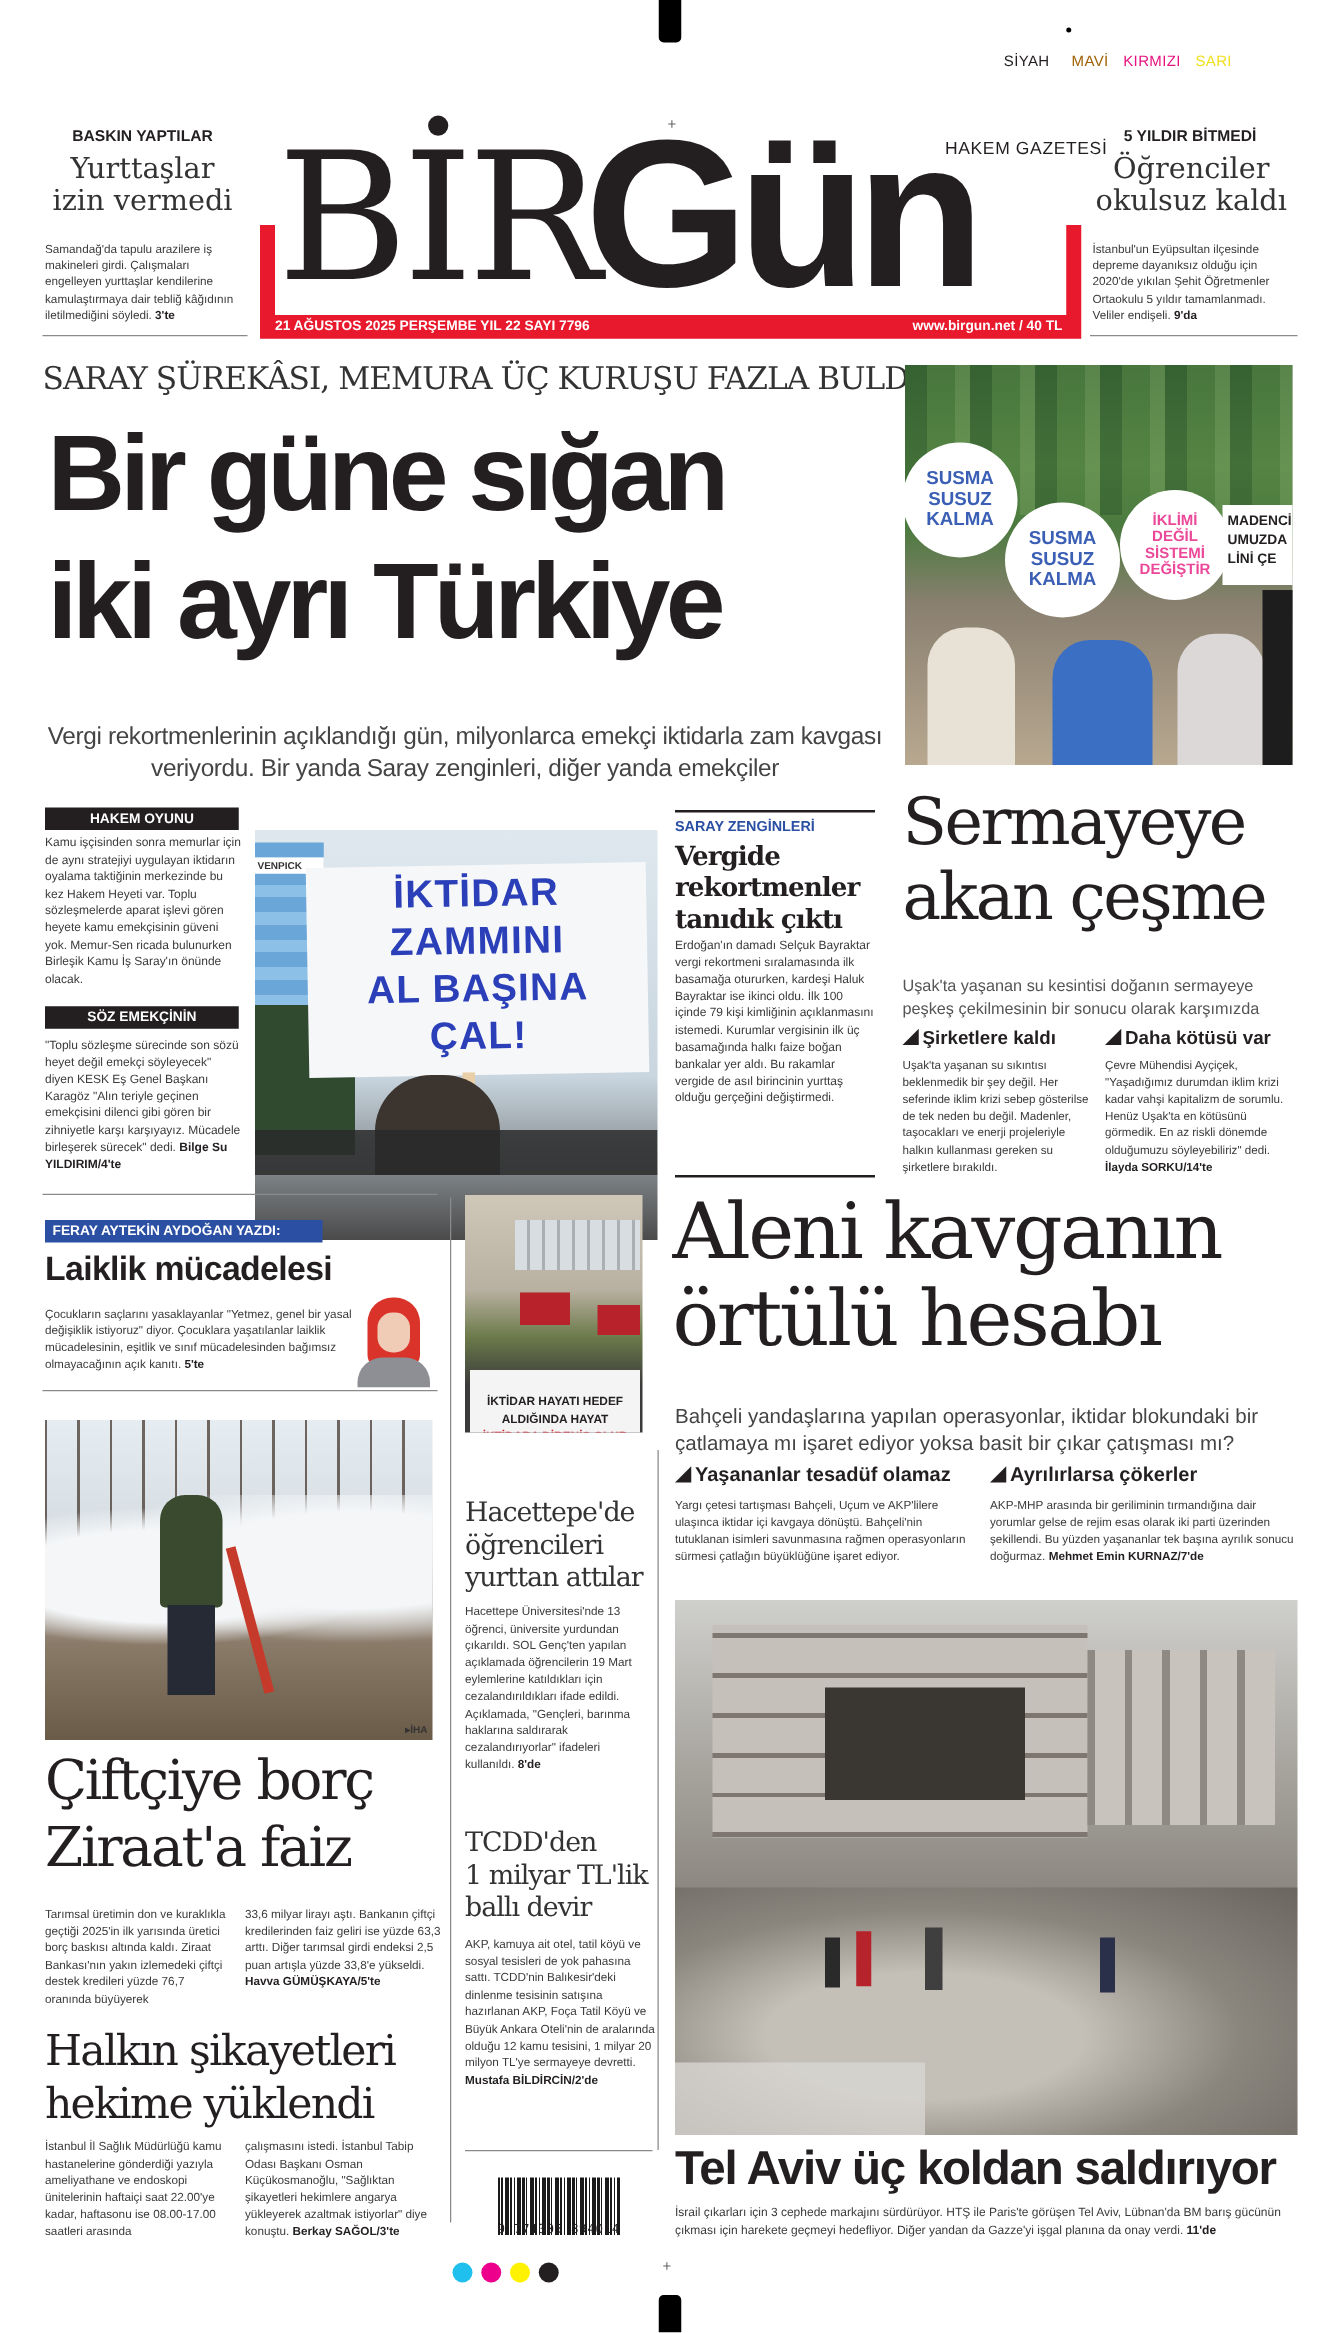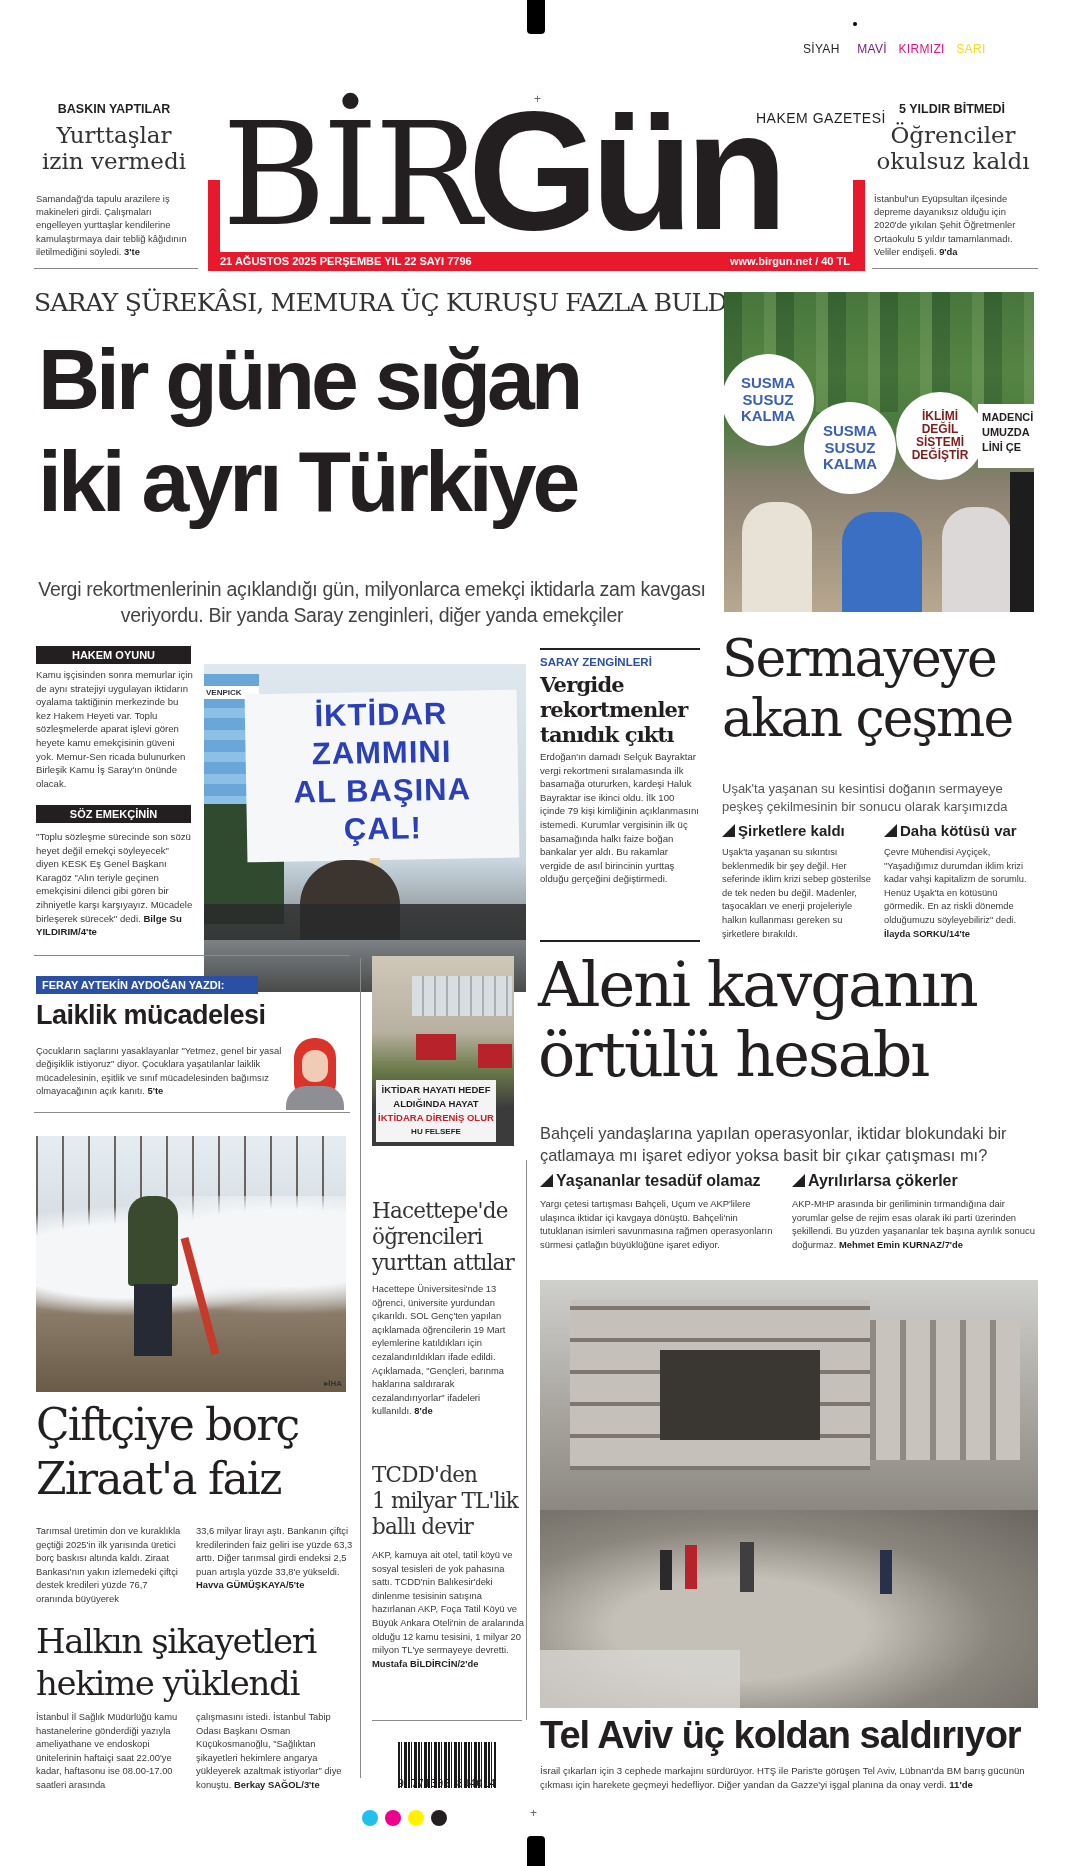--- a/index.html
+++ b/index.html
@@ -32,21 +32,21 @@
 
   .sign { position: absolute; border-radius: 50%; background: #fff; display: flex; align-items: center; justify-content: center; text-align: center; font-weight: bold; line-height: 1.1; }
 </style>
 </head>
 <body>
 
 <div class="regbar" style="left:527px; top:0;"></div>
 <div class="abs" style="left:853px; top:22px; width:4px; height:4px; border-radius:50%; background:#000;"></div>
 <div class="abs cond" style="left:803px; top:42px; font-size:12px; letter-spacing:0.3px;">
   <span style="color:#231f20; margin-right:14px;">SİYAH</span>
-  <span style="color:#701a75; margin-right:8px;">MAVİ</span>
+  <span style="color:#a16207; margin-right:8px;">MAVİ</span>
   <span style="color:#e6127f; margin-right:8px;">KIRMIZI</span>
   <span style="color:#f0e020;">SARI</span>
 </div>
 <div class="abs" style="left:534px; top:92px; font-size:12px; color:#666;">+</div>
 
 <div class="abs sans" style="left:34px; top:102px; width:160px; text-align:center; font-weight:900; font-size:12.5px;">BASKIN YAPTILAR</div>
 <div class="abs serif" style="left:30px; top:122px; width:168px; text-align:center; font-size:23px; line-height:26px; color:#333; font-weight:300;">
   <div>Yurttaşlar</div>
   <div>izin vermedi</div>
 </div>
@@ -91,21 +91,21 @@
         <div>KALMA</div>
       </div>
   </div>
   <div class="sign" style="left:80px; top:110px; width:92px; height:92px; color:#3a5fb5; font-size:15px;">
     <div>
         <div>SUSMA</div>
         <div>SUSUZ</div>
         <div>KALMA</div>
       </div>
   </div>
-  <div class="sign" style="left:172px; top:100px; width:88px; height:88px; color:#7f1d1d; font-size:12px;">
+  <div class="sign" style="left:172px; top:100px; width:88px; height:88px; color:#ec4899; font-size:12px;">
     <div>
         <div>İKLİMİ</div>
         <div>DEĞİL</div>
         <div>SİSTEMİ</div>
         <div>DEĞİŞTİR</div>
       </div>
   </div>
   <div class="abs" style="left:254px; top:112px; width:60px; height:64px; background:#fff; color:#231f20; font-size:11px; font-weight:bold; line-height:15px; padding:6px 0 0 4px;">
     <div>MADENCİ</div>
       <div>UMUZDA</div>
@@ -176,21 +176,21 @@
   <div class="abs" style="left:12px; top:2px; width:42px; height:56px; background:#d9332a; border-radius:20px 20px 10px 10px;"></div>
   <div class="abs" style="left:20px; top:14px; width:26px; height:32px; background:#f0cbb5; border-radius:12px;"></div>
   <div class="abs" style="left:4px; top:50px; width:58px; height:24px; background:#8d8f94; border-radius:20px 20px 0 0;"></div>
 </div>
 <div class="rule-thin" style="left:34px; top:1112px; width:316px; height:1px;"></div>
 
 <div class="photo" style="left:372px; top:956px; width:142px; height:190px; background: linear-gradient(180deg, #cfc8b8 0%, #b8b0a0 40%, #6b7a4a 60%, #3b3b3b 80%);">
   <div class="abs" style="left:40px; top:20px; width:100px; height:40px; background: repeating-linear-gradient(90deg, #d7dde0 0 10px, #a8b0b4 10px 12px);"></div>
   <div class="abs" style="left:44px; top:78px; width:40px; height:26px; background:#b8232b;"></div>
   <div class="abs" style="left:106px; top:88px; width:34px; height:24px; background:#b8232b;"></div>
-  <div class="abs sans" style="left:4px; top:124px; width:120px; height:62px; background:#f4f4f4; font-weight:bold; font-size:9.5px; line-height:14px; padding:3px 2px; color:#231f20; text-align:center;">
+  <div class="abs sans" style="left:4px; top:140px; width:136px; height:62px; background:#f4f4f4; font-weight:bold; font-size:9.5px; line-height:14px; padding:19px 2px; color:#231f20; text-align:center;">
     <div>İKTİDAR HAYATI HEDEF</div>
     <div>ALDIĞINDA HAYAT</div>
     <div style="color:#c8202e;">İKTİDARA DİRENİŞ OLUR</div>
     <div style="font-size:8px;">HU FELSEFE</div>
   </div>
 </div>
 
 <div class="abs serif" style="left:538px; top:950px; width:500px; font-size:62px; line-height:70px; letter-spacing:-2px; white-space:nowrap;">
   <div>Aleni kavganın</div>
   <div>örtülü hesabı</div>

